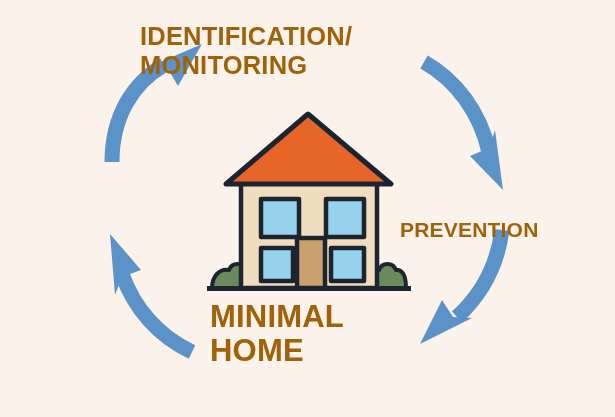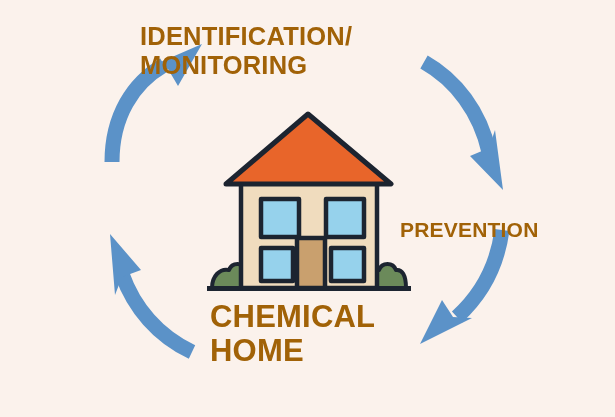--- a/index.html
+++ b/index.html
@@ -105,16 +105,16 @@
     </g>
     <line x1="207" y1="288.5" x2="411" y2="288.5" stroke="#1c2430" stroke-width="5" stroke-linecap="butt"></line>
   </svg>
 
   <div class="label" id="label-top">IDENTIFICATION/
 MONITORING</div>
 
   <div class="label" id="label-right">PREVENTION</div>
 
 
-  <div class="label" id="label-bottom">CHEMICAL
+  <div class="label" id="label-bottom">MINIMAL
 HOME</div>
 
 </div>
 
 </body></html>

